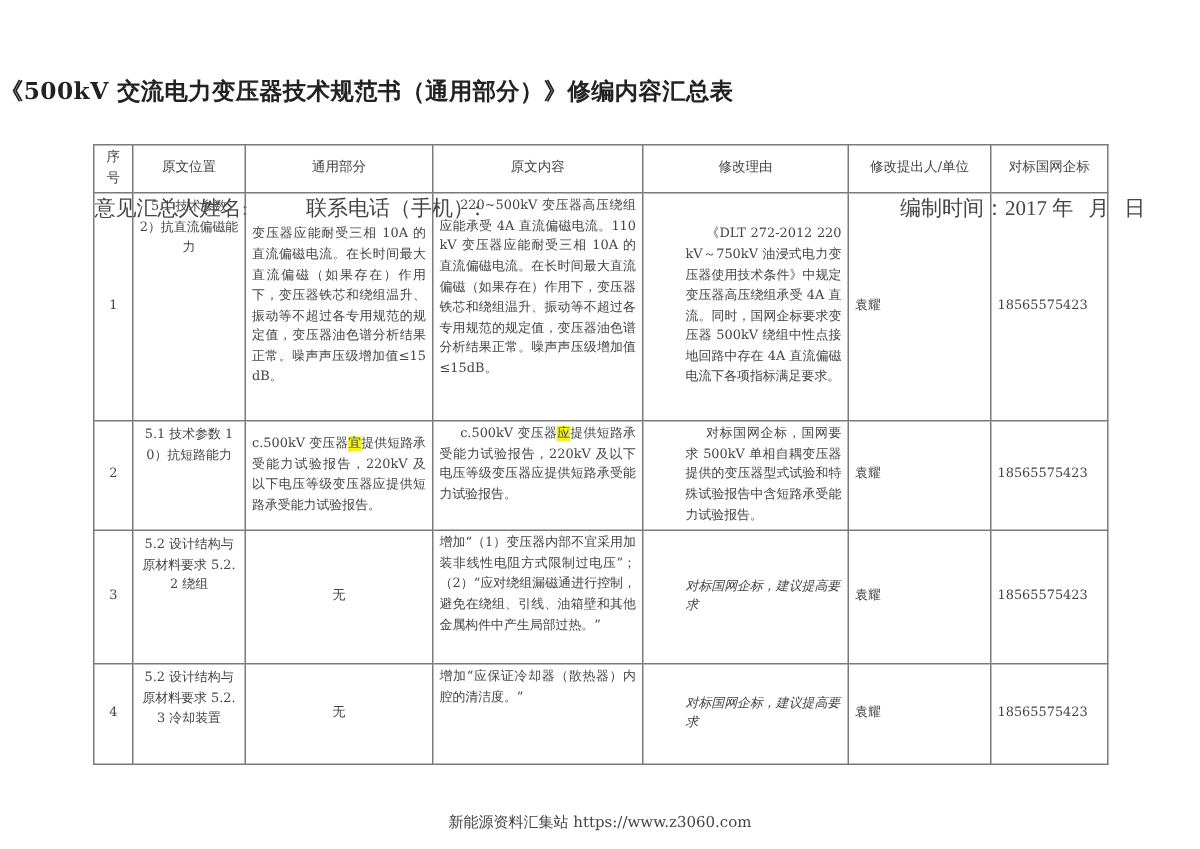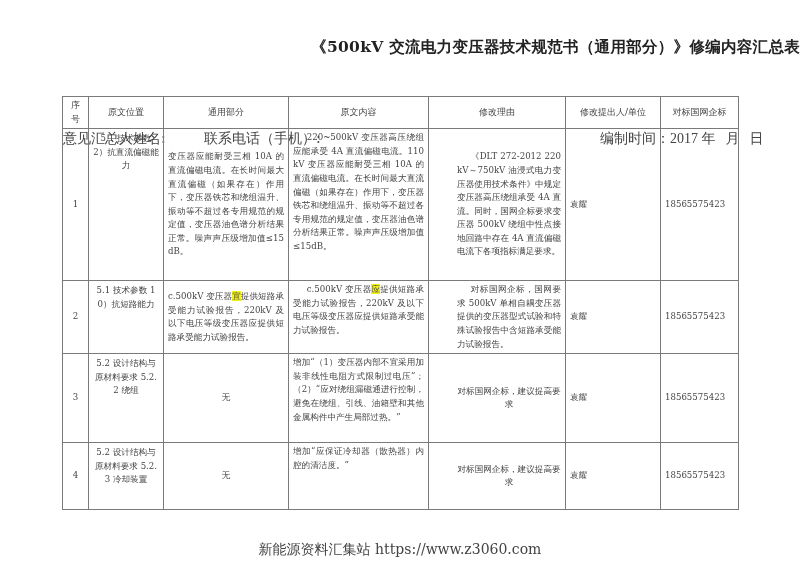--- a/index.html
+++ b/index.html
@@ -2,21 +2,21 @@
 <html><head>
 <meta charset="utf-8">
 <style>
   html, body { margin: 0; padding: 0; background: #ffffff; }
   body {
     width: 800px; height: 566px; position: relative; overflow: hidden;
     font-family: "DejaVu Serif", "Liberation Serif", serif;
     color: #3a3a3a;
   }
   .title {
-    position: absolute; left: 0; top: 37px; width: 800px; text-align: right;
+    position: absolute; left: 0; top: 51px; width: 800px; text-align: left;
     font-size: 15.5px; font-weight: bold; color: #222; letter-spacing: 0.3px;
   }
   .meta { position: absolute; top: 82px; font-size: 14px; color: #444; margin-top: 48px; }
   .meta.name { left: 63px; }
   .meta.phone { left: 204px; }
   .meta.date { left: 600px; }
   .meta.date span { margin-left: 10px; font-family: Liberation Serif, serif; }
   table {
     position: absolute; left: 62px; top: 96px; width: 676px;
     border-collapse: collapse; table-layout: fixed;
@@ -26,27 +26,27 @@
     border: 1px solid #7a7a7a; padding: 2px 4px; vertical-align: middle;
     font-weight: normal; word-break: break-all;
   }
   th { font-size: 9px; text-align: center; color: #444; }
   .c-idx { text-align: center; }
   .c-loc { text-align: center; vertical-align: top; padding-top: 3px; }
   .c-orig { text-align: justify; }
   .c-orig.center { text-align: center; }
   .c-mod { text-align: justify; vertical-align: top; }
   .c-reason { text-align: justify; padding-left: 28px; }
-  .c-reason.center { text-align: center; }
+  .c-reason.center { text-align: left; font-style: italic; }
   .c-person, .c-phone { text-align: left; }
   .indent { text-indent: 1.6em; }
   .hl { background: #f3f318; }
   .footer {
     position: absolute; left: 0; top: 541px; width: 800px; text-align: center;
-    font-size: 14px; color: #444;
+    font-size: 10px; color: #444;
   }
 </style>
 </head>
 <body>
 
 <div class="title">《500kV 交流电力变压器技术规范书（通用部分）》修编内容汇总表</div>
 
 <div class="meta name">意见汇总人姓名:</div>
 <div class="meta phone">联系电话（手机）:</div>
 <div class="meta date">

